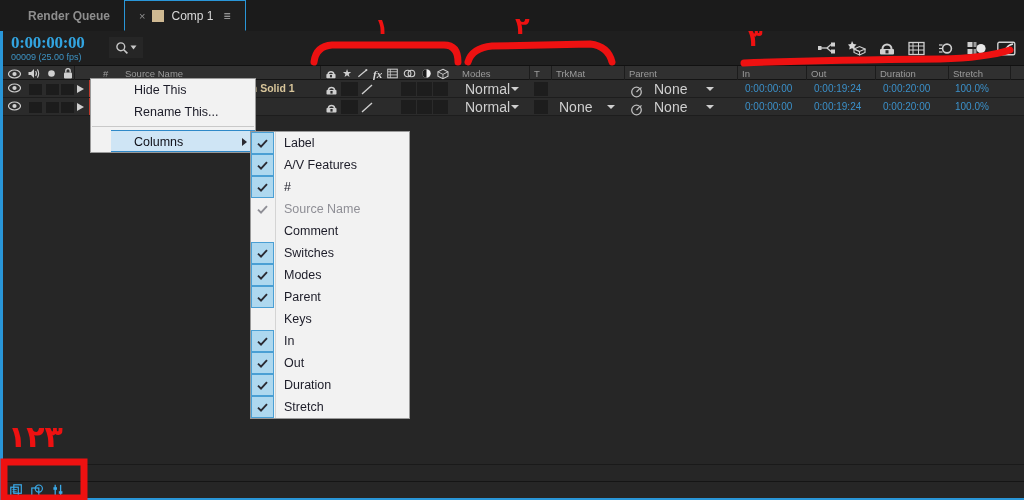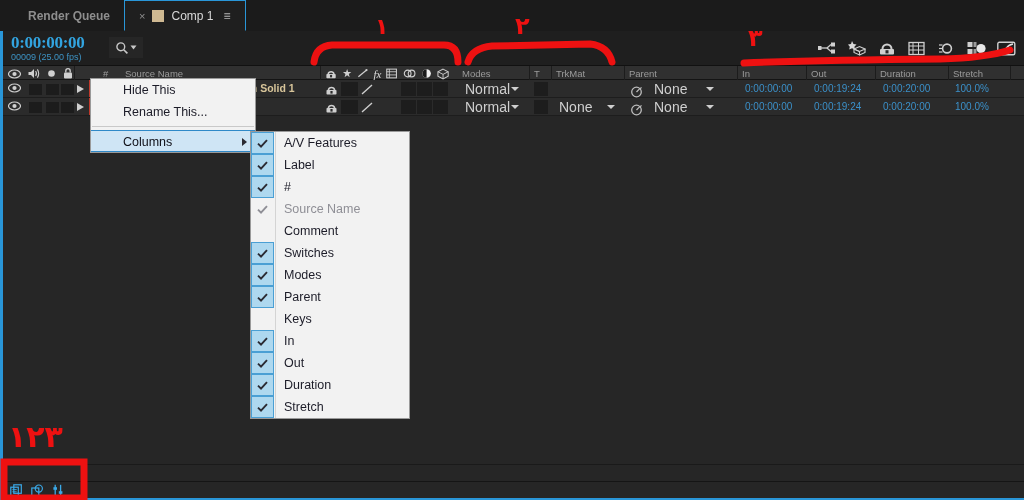--- a/index.html
+++ b/index.html
@@ -88,21 +88,21 @@
   .bot-icons { position: absolute; left: 7px; top: 19px; display: flex; gap: 8px; align-items: center; }
   .bot-icons svg { display: block; }
 
   
   .ctxmenu {
     position: absolute; left: 90px; top: 78px; width: 166px;
     background: #f2f2f2; border: 1px solid #9a9a9a;
     font-size: 12.5px; color: #1c1c28;
     z-index: 40;
   }
-  .ctx-item { height: 22px; line-height: 22px; padding-left: 32px; white-space: nowrap; }
+  .ctx-item { height: 22px; line-height: 22px; padding-left: 23px; white-space: nowrap; margin-left: 20px; }
   .ctx-sep { height: 1px; background: #c9c9c9; margin: 3px 1px; }
   .ctx-item.selected {
     background: #cfe5f5; border-top: 1px solid #2f89c8; border-bottom: 1px solid #2f89c8;
     position: relative; color: #101018;
   }
   .ctx-arrow { position: absolute; right: 8px; top: 7px; width: 0; height: 0; border-top: 4px solid transparent; border-bottom: 4px solid transparent; border-left: 5px solid #2b2b33; }
 
   
   .submenu {
     position: absolute; left: 250px; top: 131px; width: 160px;
@@ -253,21 +253,21 @@
           <path d="M3.3 6 A3.3 3.3 0 0 1 9.7 6" fill="none" stroke="#cfcfcf" stroke-width="1.6"></path>
           <rect x="5.4" y="7" width="2.2" height="2.6" fill="#303030"></rect>
         </svg>
         <svg width="11" height="11" viewBox="0 0 11 11">
           <path d="M5.5 0.6 L6.6 3.9 L10 4 L7.3 6.1 L8.2 9.4 L5.5 7.4 L2.8 9.4 L3.7 6.1 L1 4 L4.4 3.9 Z" fill="#cfcfcf"></path>
         </svg>
         <svg width="12" height="11" viewBox="0 0 12 11">
           <line x1="1.5" y1="9" x2="10" y2="2" stroke="#cfcfcf" stroke-width="1.3"></line>
           <circle cx="10.2" cy="1.8" r="1.2" fill="#cfcfcf"></circle>
         </svg>
-        <span style="font-family:'Liberation Serif',serif; font-style:italic; font-size:11px; color:#dcdcdc; font-weight:normal;">fx</span>
+        <span style="font-family:'Liberation Serif',serif; font-style:italic; font-size:11px; color:#dcdcdc; font-weight:bold;">fx</span>
         <svg width="12" height="11" viewBox="0 0 12 11">
           <rect x="0.8" y="0.8" width="10.4" height="9.4" fill="none" stroke="#cfcfcf" stroke-width="1.1"></rect>
           <line x1="3.6" y1="0.8" x2="3.6" y2="10.2" stroke="#cfcfcf" stroke-width="0.9"></line>
           <line x1="0.8" y1="3.6" x2="11.2" y2="3.6" stroke="#cfcfcf" stroke-width="0.9"></line>
           <line x1="0.8" y1="7" x2="11.2" y2="7" stroke="#cfcfcf" stroke-width="0.9"></line>
         </svg>
         <svg width="14" height="11" viewBox="0 0 14 11">
           <circle cx="5" cy="5.5" r="3.6" fill="none" stroke="#cfcfcf" stroke-width="1.2"></circle>
           <circle cx="9.2" cy="5.5" r="3.6" fill="none" stroke="#cfcfcf" stroke-width="1.2"></circle>
         </svg>
@@ -437,30 +437,30 @@
 
   <div class="submenu">
     <div class="sub-col-sep"></div>
 
     <div class="sub-item">
       <span class="chk on">
         <svg width="11" height="9" viewBox="0 0 11 9">
             <polyline points="1,4.6 4,7.6 10,1.2" fill="none" stroke="#2b2b33" stroke-width="1.9"></polyline>
           </svg>
       </span>
+      <span class="sub-label">Label</span>
+    </div>
+
+    <div class="sub-item">
+      <span class="chk on">
+        <svg width="11" height="9" viewBox="0 0 11 9">
+            <polyline points="1,4.6 4,7.6 10,1.2" fill="none" stroke="#2b2b33" stroke-width="1.9"></polyline>
+          </svg>
+      </span>
       <span class="sub-label">A/V Features</span>
-    </div>
-
-    <div class="sub-item">
-      <span class="chk on">
-        <svg width="11" height="9" viewBox="0 0 11 9">
-            <polyline points="1,4.6 4,7.6 10,1.2" fill="none" stroke="#2b2b33" stroke-width="1.9"></polyline>
-          </svg>
-      </span>
-      <span class="sub-label">Label</span>
     </div>
 
     <div class="sub-item">
       <span class="chk on">
         <svg width="11" height="9" viewBox="0 0 11 9">
             <polyline points="1,4.6 4,7.6 10,1.2" fill="none" stroke="#2b2b33" stroke-width="1.9"></polyline>
           </svg>
       </span>
       <span class="sub-label">#</span>
     </div>

